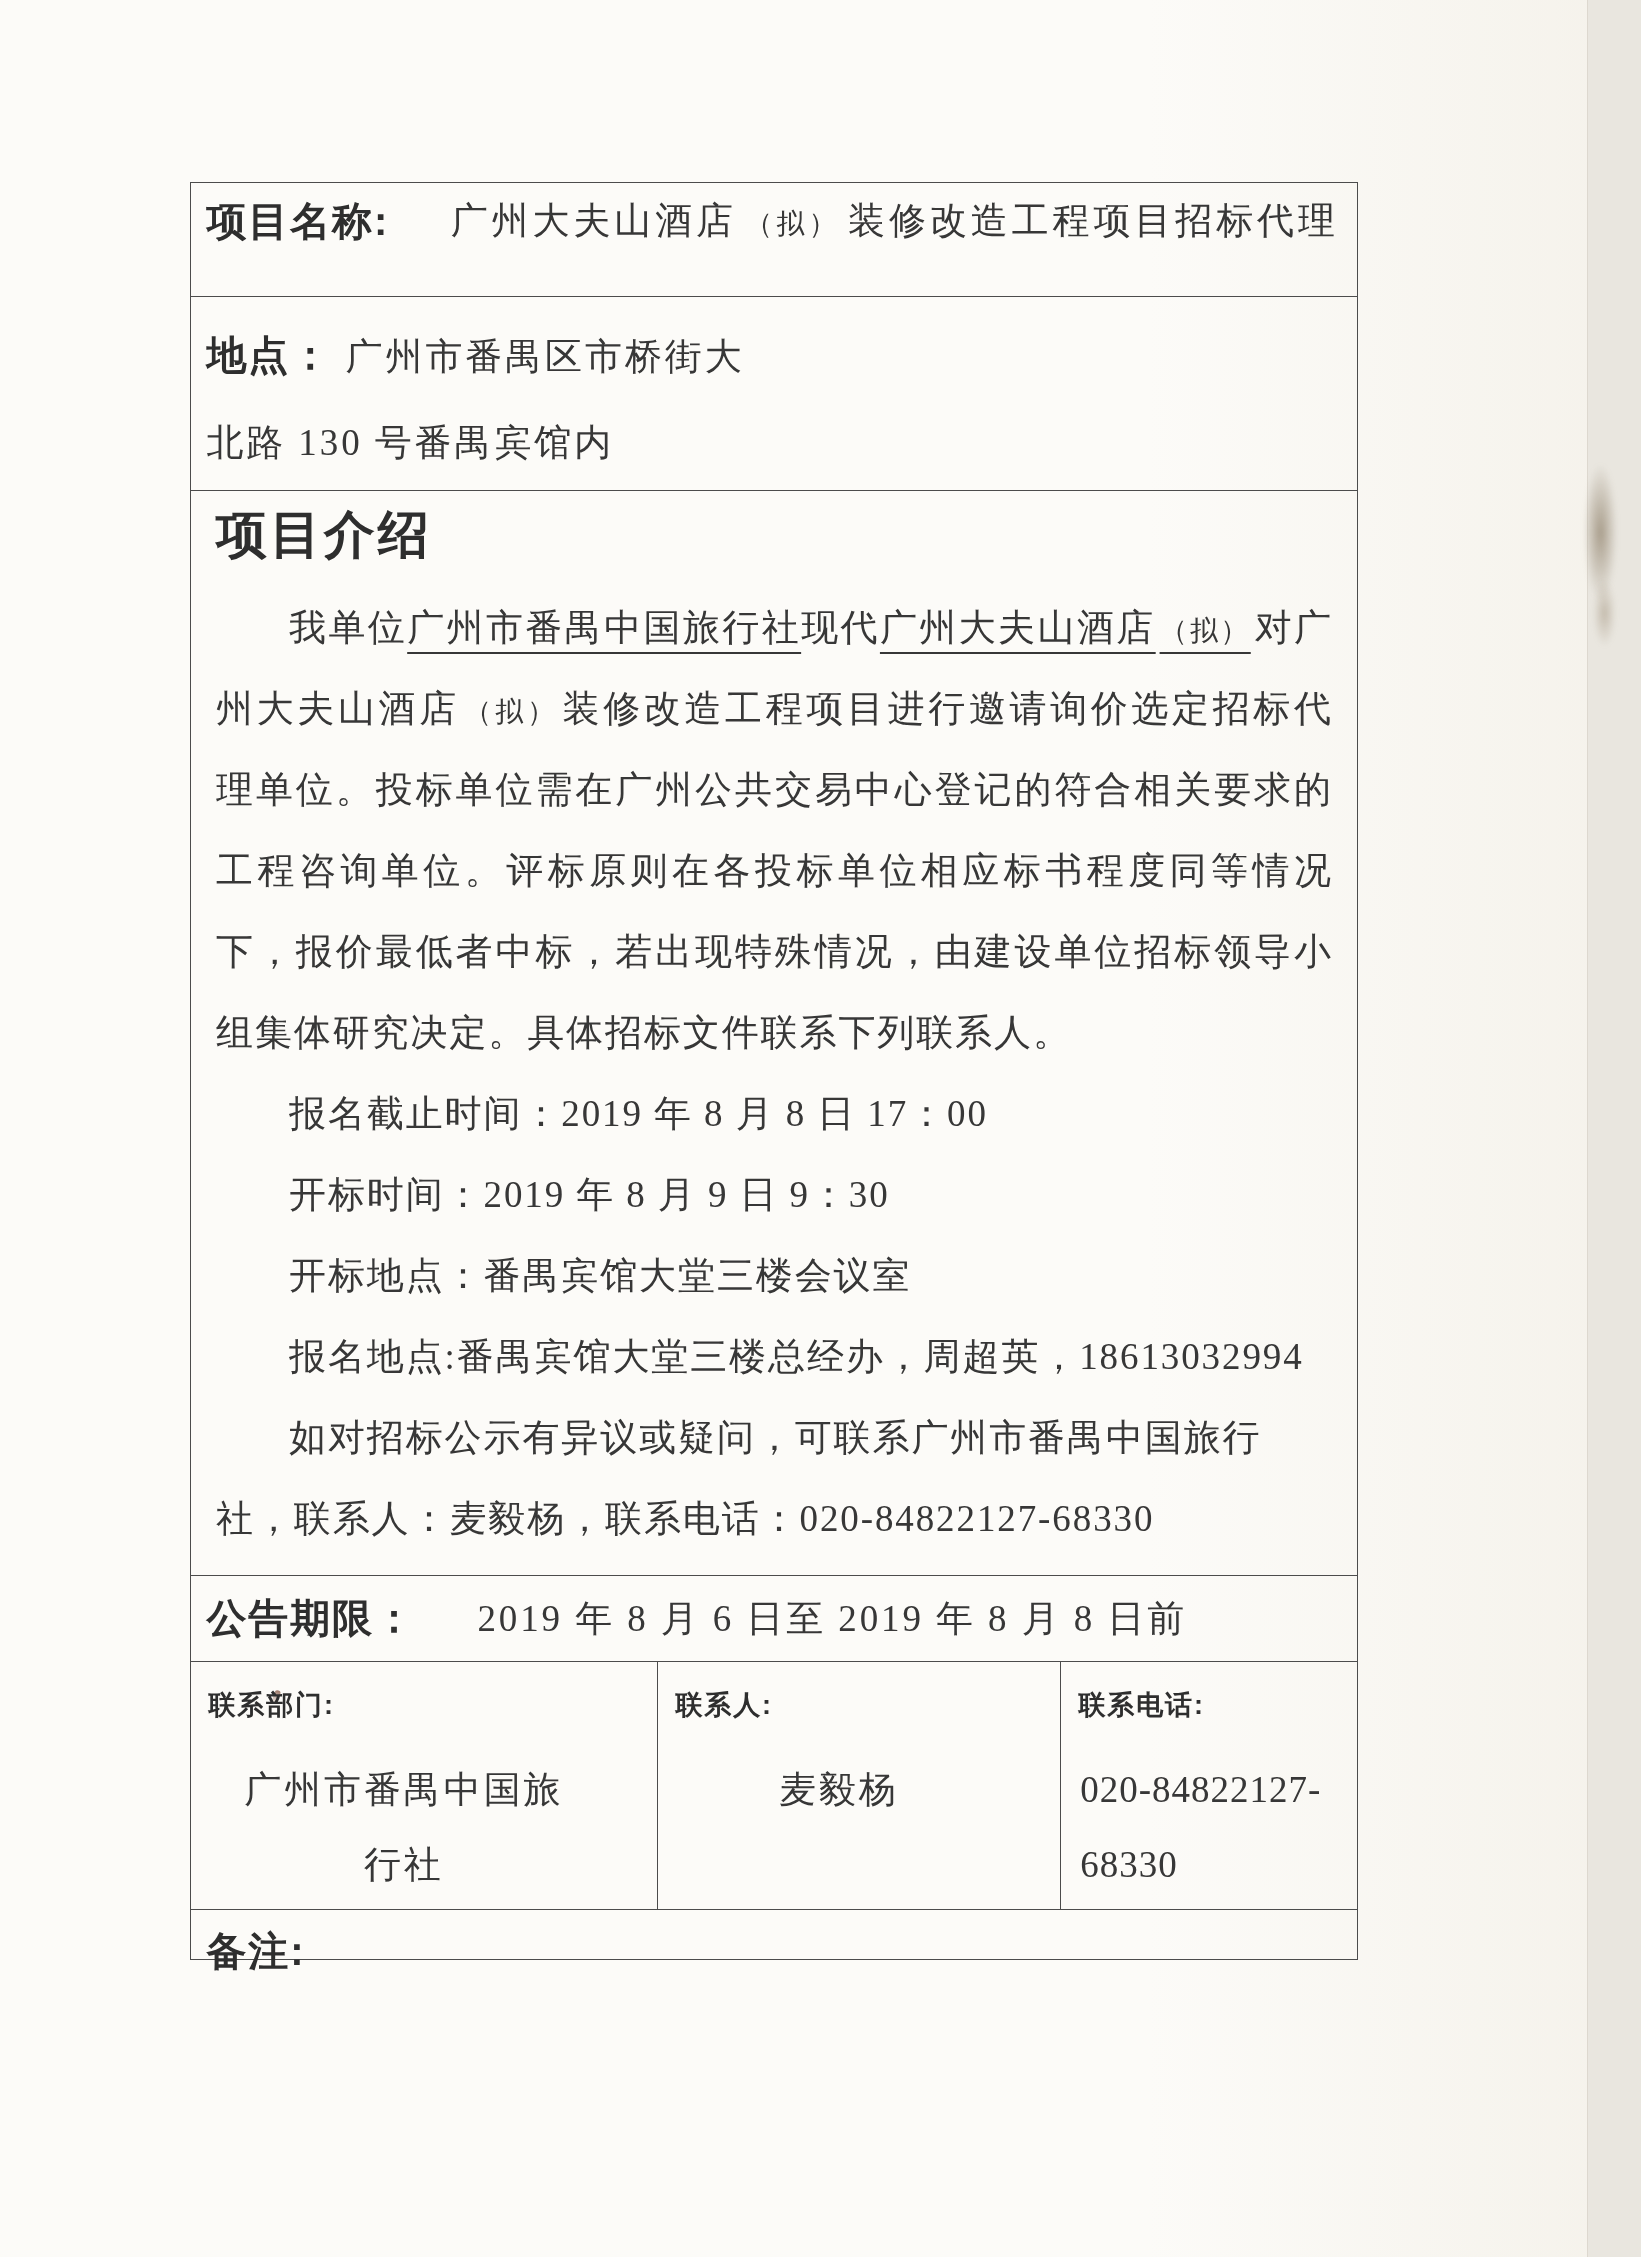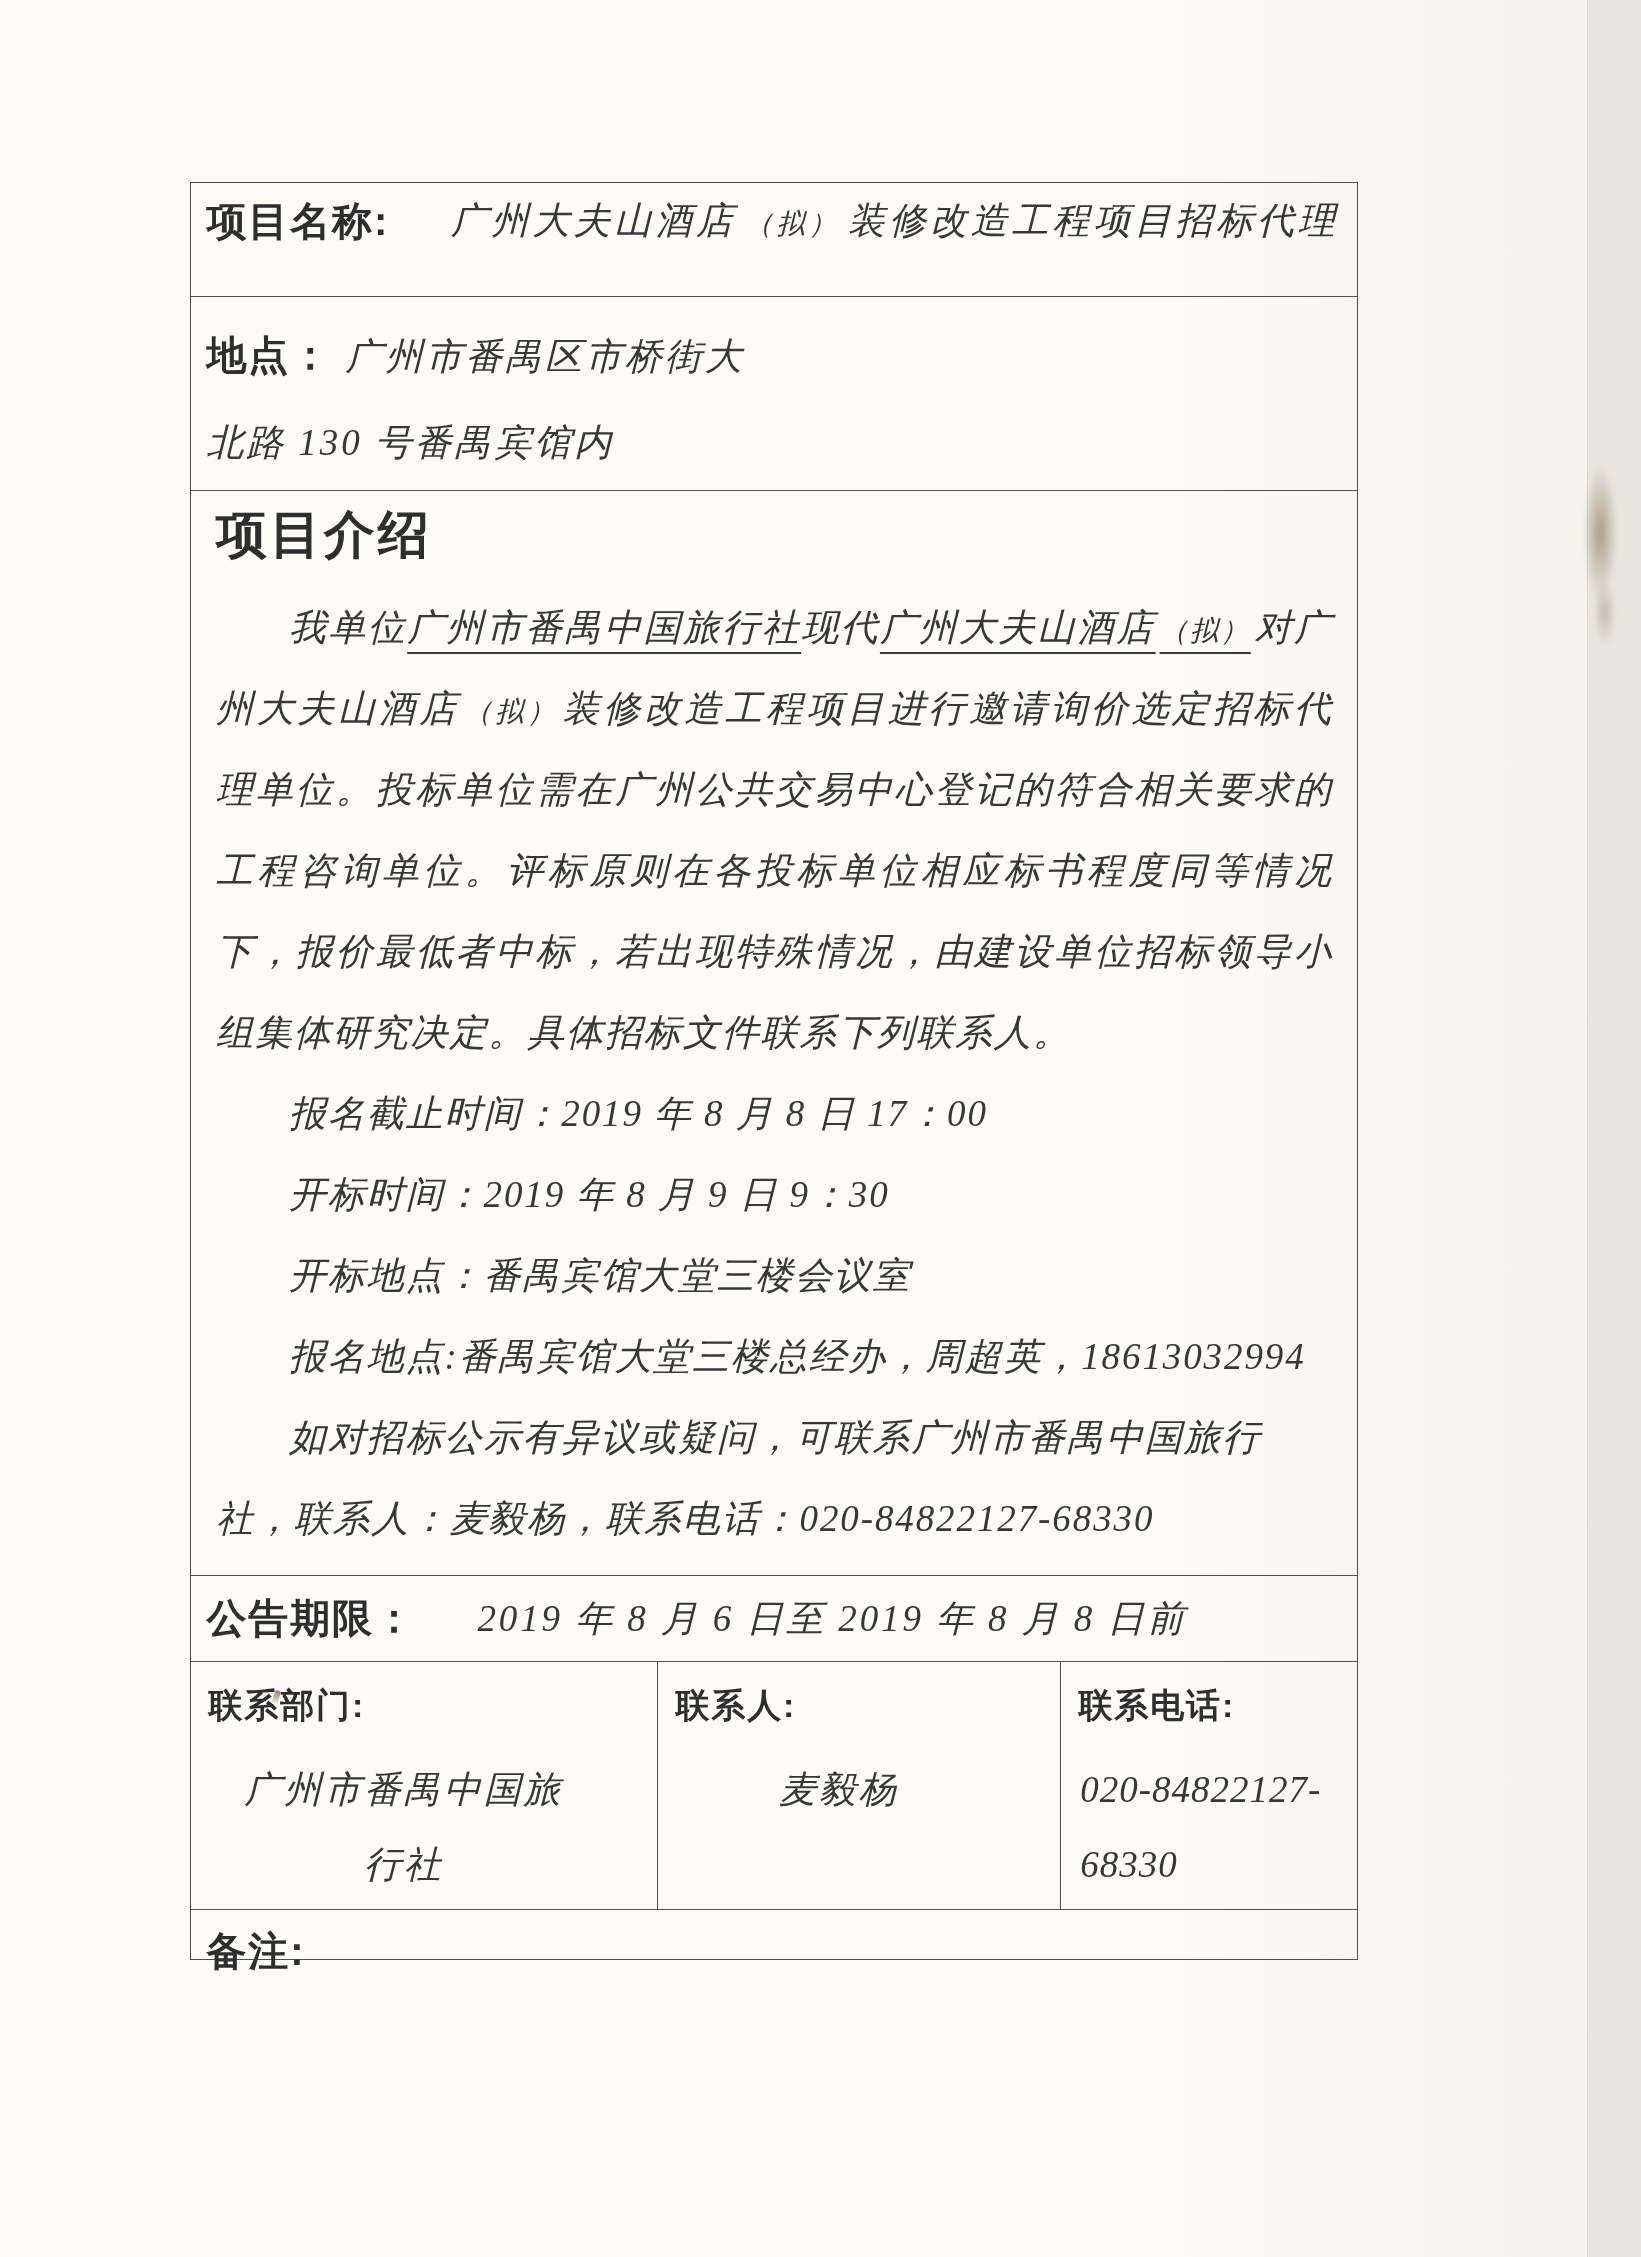--- a/index.html
+++ b/index.html
@@ -8,21 +8,21 @@
   .paper-tint{position:absolute;inset:0;background:linear-gradient(90deg,rgba(255,255,255,0) 70%,rgba(240,236,226,.55) 97%);pointer-events:none;}
   .scan-strip{position:absolute;top:0;right:0;width:53px;height:2257px;background:#e9e6df;border-left:1px solid #ddd8cf;}
   .smudge1{position:absolute;left:1584px;top:465px;width:33px;height:135px;background:radial-gradient(ellipse at 50% 50%,rgba(125,108,83,.6),rgba(125,108,83,0) 72%);filter:blur(2.9px);}
   .smudge2{position:absolute;left:1593px;top:579px;width:23px;height:68px;background:radial-gradient(ellipse at 50% 50%,rgba(140,122,96,.4),rgba(140,122,96,0) 70%);filter:blur(2.9px);}
   .speck{position:absolute;left:273px;top:1690px;width:5.8px;height:15.4px;background:linear-gradient(180deg,rgba(120,70,50,.75),rgba(120,70,50,0));transform:rotate(18deg);border-radius:2.9px;}
 
   .doc-table{position:absolute;left:190px;top:182px;width:1168px;height:1778px;border:1.9px solid #4c4c4c;box-sizing:border-box;color:#373737;}
   .row{box-sizing:border-box;border-top:1.9px solid #4c4c4c;gap:48px;}
   .row:first-child{border-top:none;}
   .lbl{font-family:"Liberation Sans","DejaVu Sans",sans-serif;font-weight:700;color:#2e2e2e;font-size:40px;letter-spacing:1.9px;margin-right:13.5px;}
-  .serif{font-family:"Liberation Serif","DejaVu Serif",serif;font-style:italic;}
+  .serif{font-family:"Liberation Serif","DejaVu Serif",serif;}
 
   
   .r1{height:76px;display:flex;align-items:center;padding-left:15.4px;font-size:37px;letter-spacing:3.9px;}
   .r1 .val .small{font-size:28px;margin:0 7.7px;}
 
   
   .r2{height:194px;display:grid;grid-template-columns:604px 1fr;margin-top:37px;}
   .cell{box-sizing:border-box;}
   .cell+.cell{border-left:1.9px solid #4c4c4c;}
   .loc-cell{padding:15.4px 19.3px 0 15.4px;font-size:37px;letter-spacing:2.9px;}
@@ -38,21 +38,21 @@
   .pline.indent{text-indent:73px;}
   .pline .u{text-decoration:underline;text-decoration-thickness:1.9px;text-underline-offset:11.6px;}
   .pline .small{font-size:28px;margin:0 3.9px;}
 
   
   .r4{height:86px;display:flex;align-items:center;padding-left:15.4px;font-size:37px;letter-spacing:2.9px;}
 
   
   .r5{height:248px;display:grid;grid-template-columns:418px 355px 1fr;}
   .contact-cell{padding:19.3px 9.7px 0 17.4px;font-size:37px;}
-  .contact-cell .lbl{font-size:34px;line-height:48px;letter-spacing:1.9px;}
+  .contact-cell .lbl{font-size:27px;line-height:48px;letter-spacing:1.9px;}
   .contact-val{margin-top:23px;letter-spacing:2.9px;}
   .contact-val.center{text-align:center;}
   .contact-val .vline{height:75px;line-height:75px;}
   .phone-val{margin-top:23px;height:75px;line-height:75px;letter-spacing:1px;padding-left:1.9px;}
 
   
   .r6{height:83px;display:flex;align-items:center;padding-left:15.4px;}
 </style>
 </head>
 <body>

